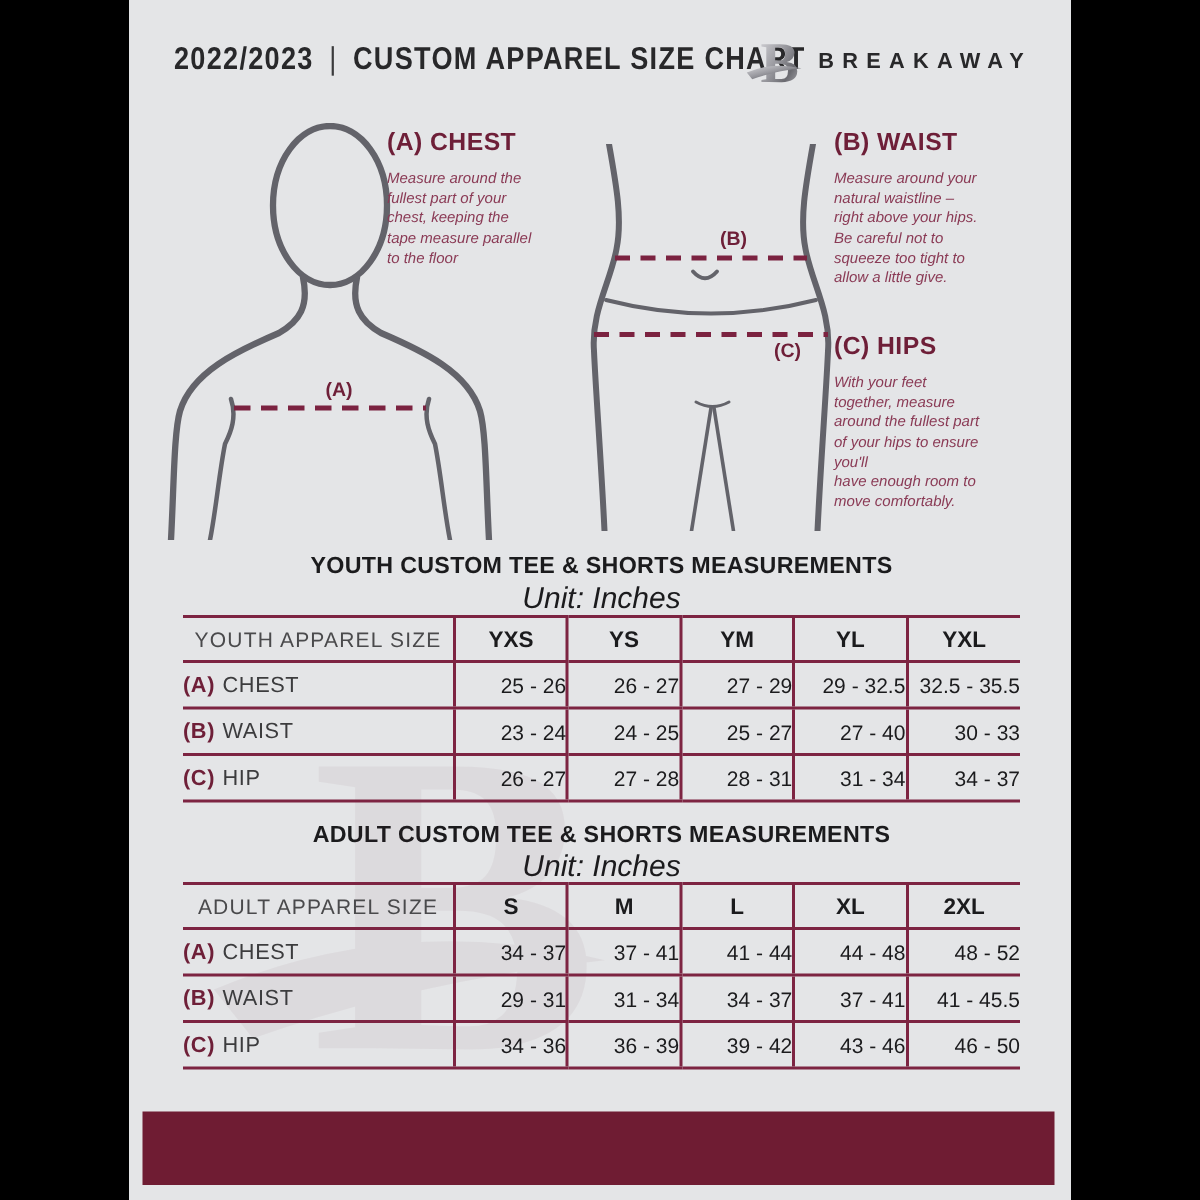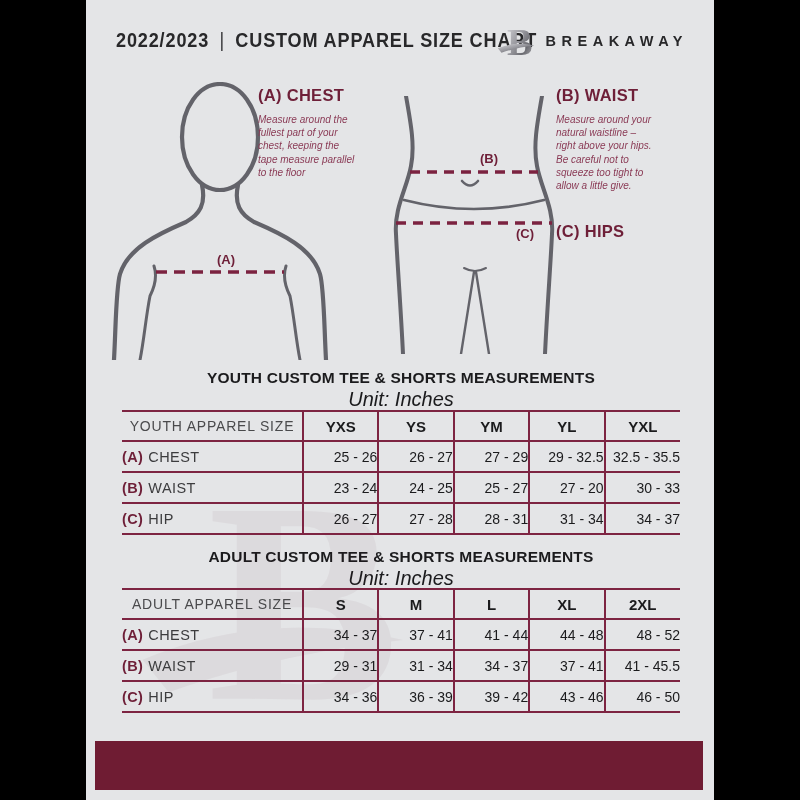--- a/index.html
+++ b/index.html
@@ -123,20 +123,27 @@
       <p class="guide-heading">(B) WAIST</p>
       <p class="guide-body">Measure around your
 natural waistline –
 right above your hips.
 Be careful not to
 squeeze too tight to
 allow a little give.</p>
     </div>
     <div class="guide-block" style="left:470px;top:222px;width:175px;">
       <p class="guide-heading">(C) HIPS</p>
+      <p class="guide-body">With your feet
+together, measure
+around the fullest part
+of your hips to ensure
+you'll
+have enough room to
+move comfortably.</p>
     </div>
 
     <div class="tbl-title" style="top:369px;">YOUTH CUSTOM TEE &amp; SHORTS MEASUREMENTS</div>
     <div class="tbl-unit" style="top:388px;">Unit: Inches</div>
     <table class="size-table" style="top:410px;">
       <colgroup>
           <col style="width:181px;">
           <col>
           <col>
           <col>
@@ -162,21 +169,21 @@
         <td class="value">29 - 32.5</td>
         <td class="value">32.5 - 35.5</td>
       </tr>
       <tr>
         <td class="row-label">
           <span class="prefix">(B)</span><span>WAIST</span>
         </td>
         <td class="value">23 - 24</td>
         <td class="value">24 - 25</td>
         <td class="value">25 - 27</td>
-        <td class="value">27 - 20</td>
+        <td class="value">27 - 40</td>
         <td class="value">30 - 33</td>
       </tr>
       <tr>
         <td class="row-label">
           <span class="prefix">(C)</span><span>HIP</span>
         </td>
         <td class="value">26 - 27</td>
         <td class="value">27 - 28</td>
         <td class="value">28 - 31</td>
         <td class="value">31 - 34</td>

